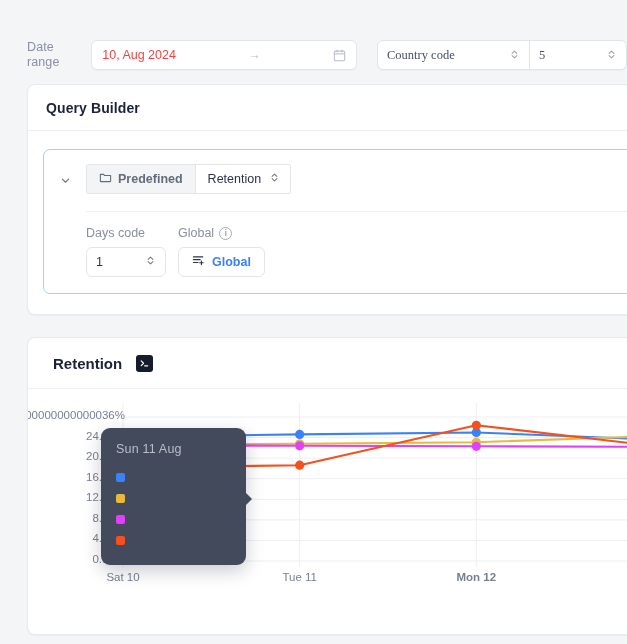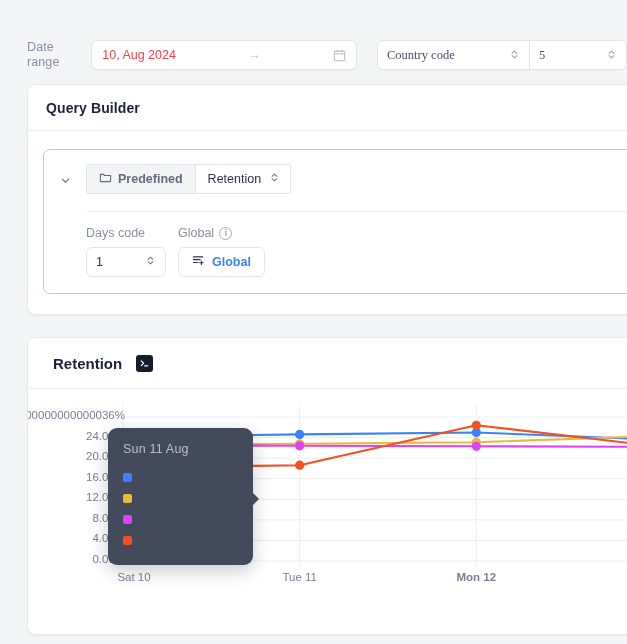--- a/index.html
+++ b/index.html
@@ -169,21 +169,21 @@
     position: absolute;
     font-size: 11.5px;
     color: #787f92;
     top: 182px;
     transform: translateX(-50%);
   }
 
   
   .tooltip {
     position: absolute;
-    left: 108px; top: 428px;
+    left: 101px; top: 428px;
     width: 145px;
     background: #434a5c;
     border-radius: 9px;
     padding: 14px 15px 14px 15px;
     box-shadow: 0 6px 18px rgba(16,24,40,.22);
     z-index: 40;
   }
   .tt-title {
     font-size: 12.5px; color: #b9bec9; margin-bottom: 11px; letter-spacing:.2px;
   }
@@ -373,21 +373,21 @@
         <div class="ylab" style="top: 20px;">28.000000000000036%</div>
         <div class="ylab" style="top: 40.5714px;">24.00%</div>
         <div class="ylab" style="top: 61.1429px;">20.00%</div>
         <div class="ylab" style="top: 81.7143px;">16.00%</div>
         <div class="ylab" style="top: 102.286px;">12.00%</div>
         <div class="ylab" style="top: 122.857px;">8.00%</div>
         <div class="ylab" style="top: 143.429px;">4.00%</div>
         <div class="ylab" style="top: 164px;">0.00%</div>
       </div>
     <div id="xlabels">
-        <div class="xlab" style="left: 106px;">Sat 10</div>
+        <div class="xlab" style="left: 95px;">Sat 10</div>
         <div class="xlab" style="left: 271.667px;">Tue 11</div>
         <div class="xlab" style="left: 448.333px; font-weight: bold;">Mon 12</div>
       </div>
   </div>
 </div>
 
 <div class="tooltip">
   <div class="tt-title">Sun 11 Aug</div>
   <div id="tt-rows">
       <div class="tt-row">

